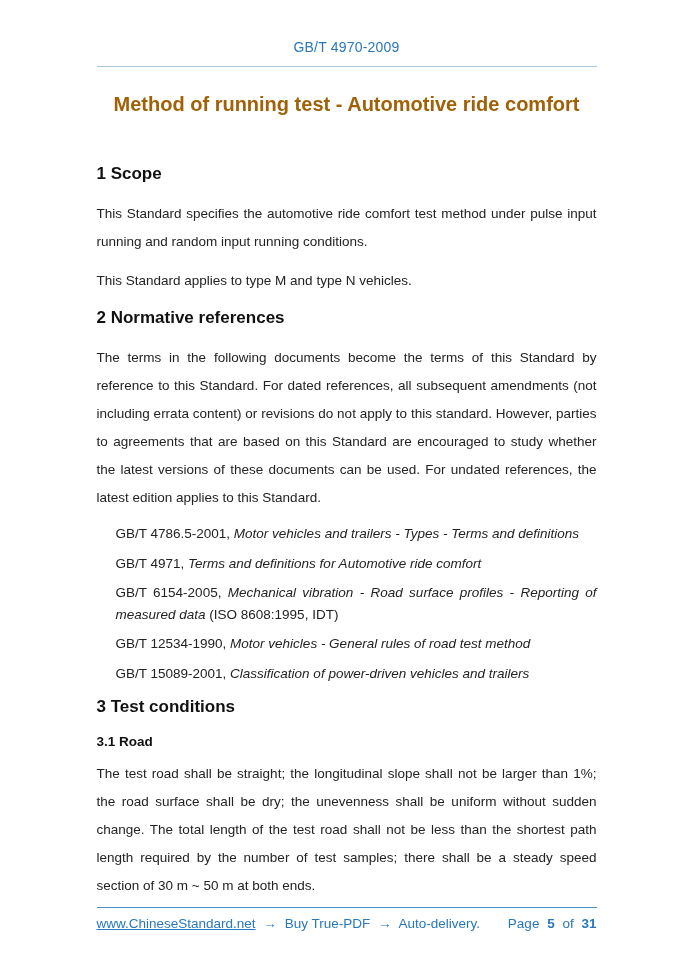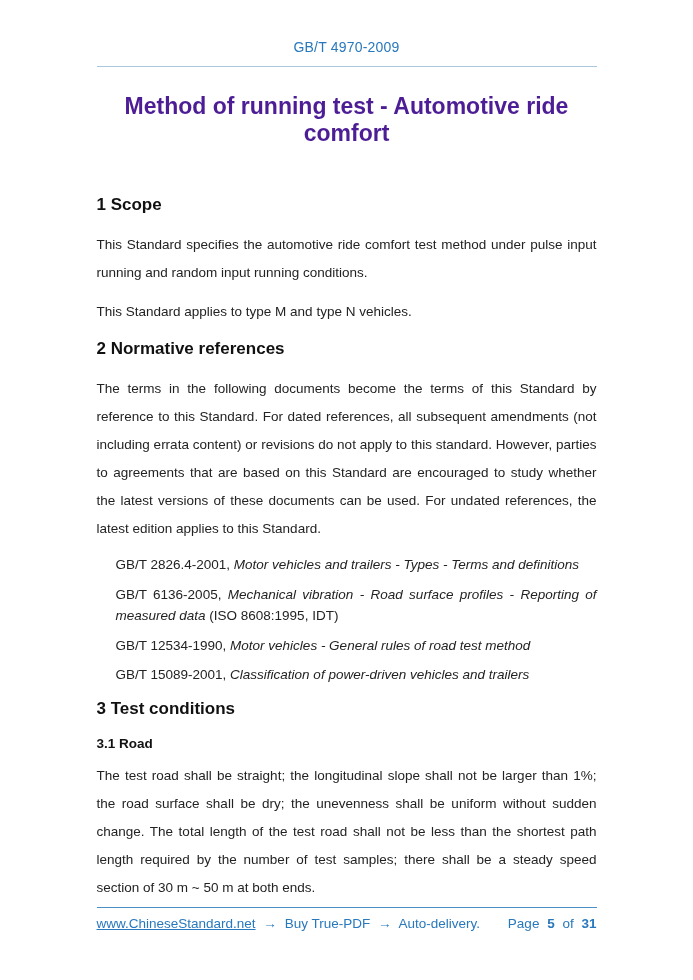--- a/index.html
+++ b/index.html
@@ -29,24 +29,24 @@
   }
   .doc-code {
     color: #2878bd;
     font-size: 14px;
     letter-spacing: 0.2px;
     text-align: center;
   }
   
   .doc-title {
     margin: 26px 0 48px 0;
-    font-size: 23px;
+    font-size: 20px;
     font-weight: bold;
     text-align: center;
-    color: #4c1d95;
+    color: #a16207;
   }
   
   .h1 {
     font-size: 17px;
     font-weight: bold;
     color: #111111;
     margin: 13px 0 16px 0;
   }
   .h2 {
     font-size: 13.5px;
@@ -125,22 +125,23 @@
 
     <p class="para">This Standard specifies the automotive ride comfort test method under pulse input running and random input running conditions.</p>
 
     <p class="para">This Standard applies to type M and type N vehicles.</p>
 
     <div class="h1">2 Normative references</div>
 
     <p class="para">The terms in the following documents become the terms of this Standard by reference to this Standard. For dated references, all subsequent amendments (not including errata content) or revisions do not apply to this standard. However, parties to agreements that are based on this Standard are encouraged to study whether the latest versions of these documents can be used. For undated references, the latest edition applies to this Standard.</p>
 
     <div>
-        <p class="reference"><span>GB/T 2826.4-2001, </span><em>Motor vehicles and trailers - Types - Terms and definitions</em></p>
-        <p class="reference"><span>GB/T 6136-2005, </span><em>Mechanical vibration - Road surface profiles - Reporting of measured data</em><span> (ISO 8608:1995, IDT)</span></p>
+        <p class="reference"><span>GB/T 4786.5-2001, </span><em>Motor vehicles and trailers - Types - Terms and definitions</em></p>
+        <p class="reference"><span>GB/T 4971, </span><em>Terms and definitions for Automotive ride comfort</em></p>
+        <p class="reference"><span>GB/T 6154-2005, </span><em>Mechanical vibration - Road surface profiles - Reporting of measured data</em><span> (ISO 8608:1995, IDT)</span></p>
         <p class="reference"><span>GB/T 12534-1990, </span><em>Motor vehicles - General rules of road test method</em></p>
         <p class="reference"><span>GB/T 15089-2001, </span><em>Classification of power-driven vehicles and trailers</em></p>
       </div>
 
     <div class="h1">3 Test conditions</div>
 
     <div class="h2">3.1 Road</div>
 
     <p class="para">The test road shall be straight; the longitudinal slope shall not be larger than 1%; the road surface shall be dry; the unevenness shall be uniform without sudden change. The total length of the test road shall not be less than the shortest path length required by the number of test samples; there shall be a steady speed section of 30 m ~ 50 m at both ends.</p>
 

